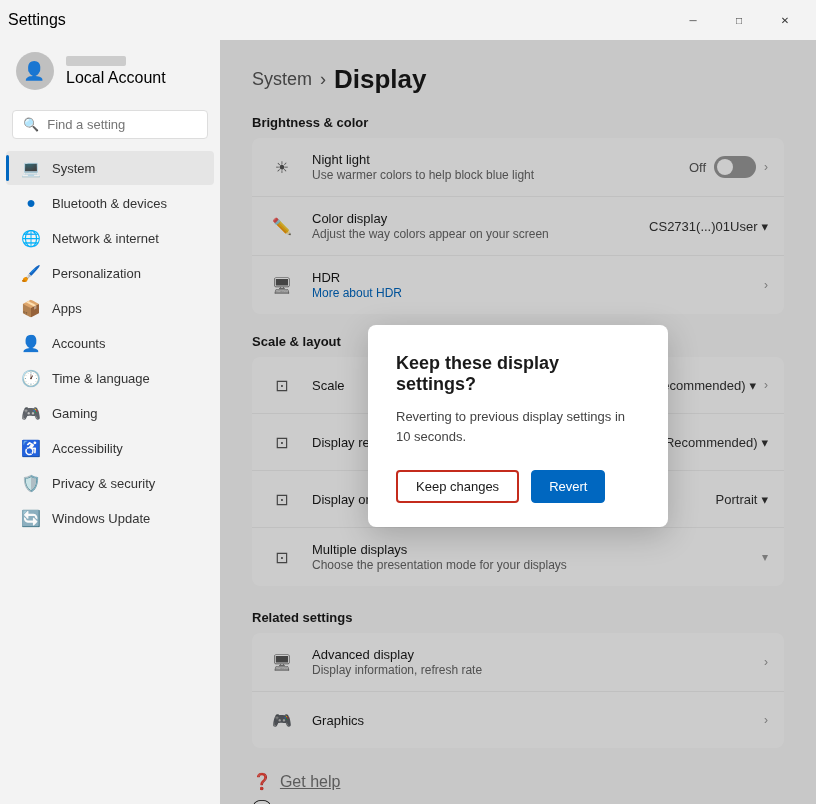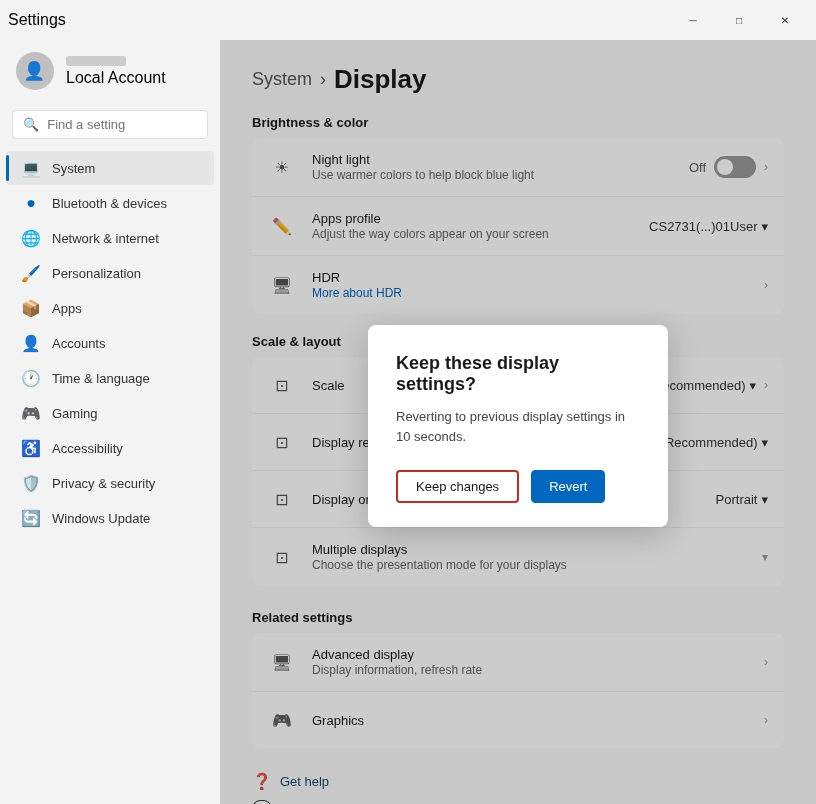--- a/index.html
+++ b/index.html
@@ -446,21 +446,21 @@
         <div class="setting-control">
           <span>Off</span>
           <div class="toggle"></div>
           <span class="chevron-right">›</span>
         </div>
       </div>
 
       <div class="setting-row">
         <div class="setting-icon">✏️</div>
         <div class="setting-info">
-          <div class="setting-name">Apps profile</div>
+          <div class="setting-name">Color display</div>
           <div class="setting-desc">Adjust the way colors appear on your screen</div>
         </div>
         <div class="setting-control">
           <div class="dropdown-value">
             <span>CS2731(...)01User</span>
             <span>▾</span>
           </div>
         </div>
       </div>
 
@@ -554,21 +554,21 @@
           <div class="setting-control">
             <span class="chevron-right">›</span>
           </div>
         </div>
       </div>
     </div>
 
     <div style="margin-top:24px; display:flex; flex-direction:column; gap:8px;">
       <div style="display:flex;align-items:center;gap:8px;">
         <span>❓</span>
-        <span style="color:#0c4a6e;font-size:13px;">Get help</span>
+        <span style="color:#737373;font-size:16px;text-decoration:underline;">Get help</span>
       </div>
       <div style="display:flex;align-items:center;gap:8px;">
         <span>💬</span>
         <span style="color:#0067c0;font-size:13px;">Give feedback</span>
       </div>
     </div>
 
     <div class="overlay">
       <div class="dialog">
         <div class="dialog-title">Keep these display settings?</div>

